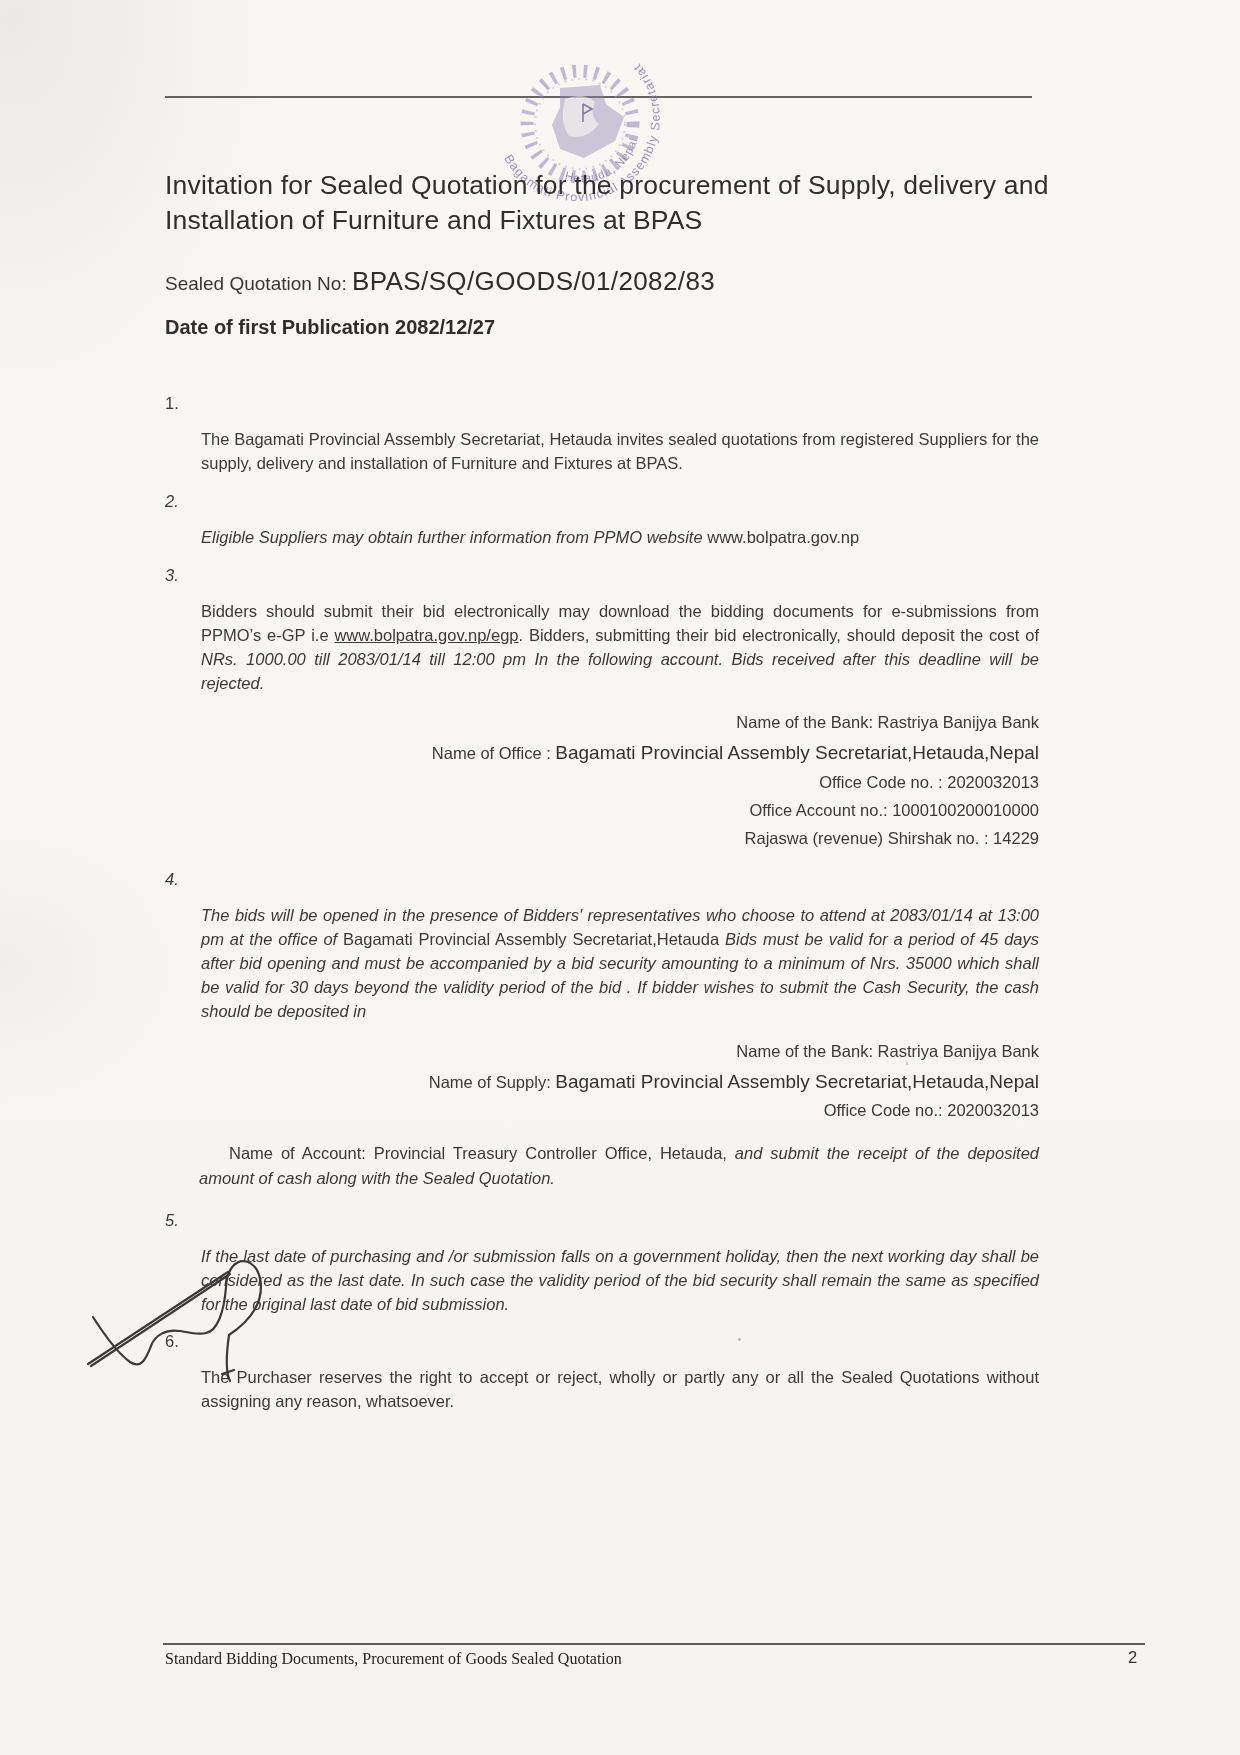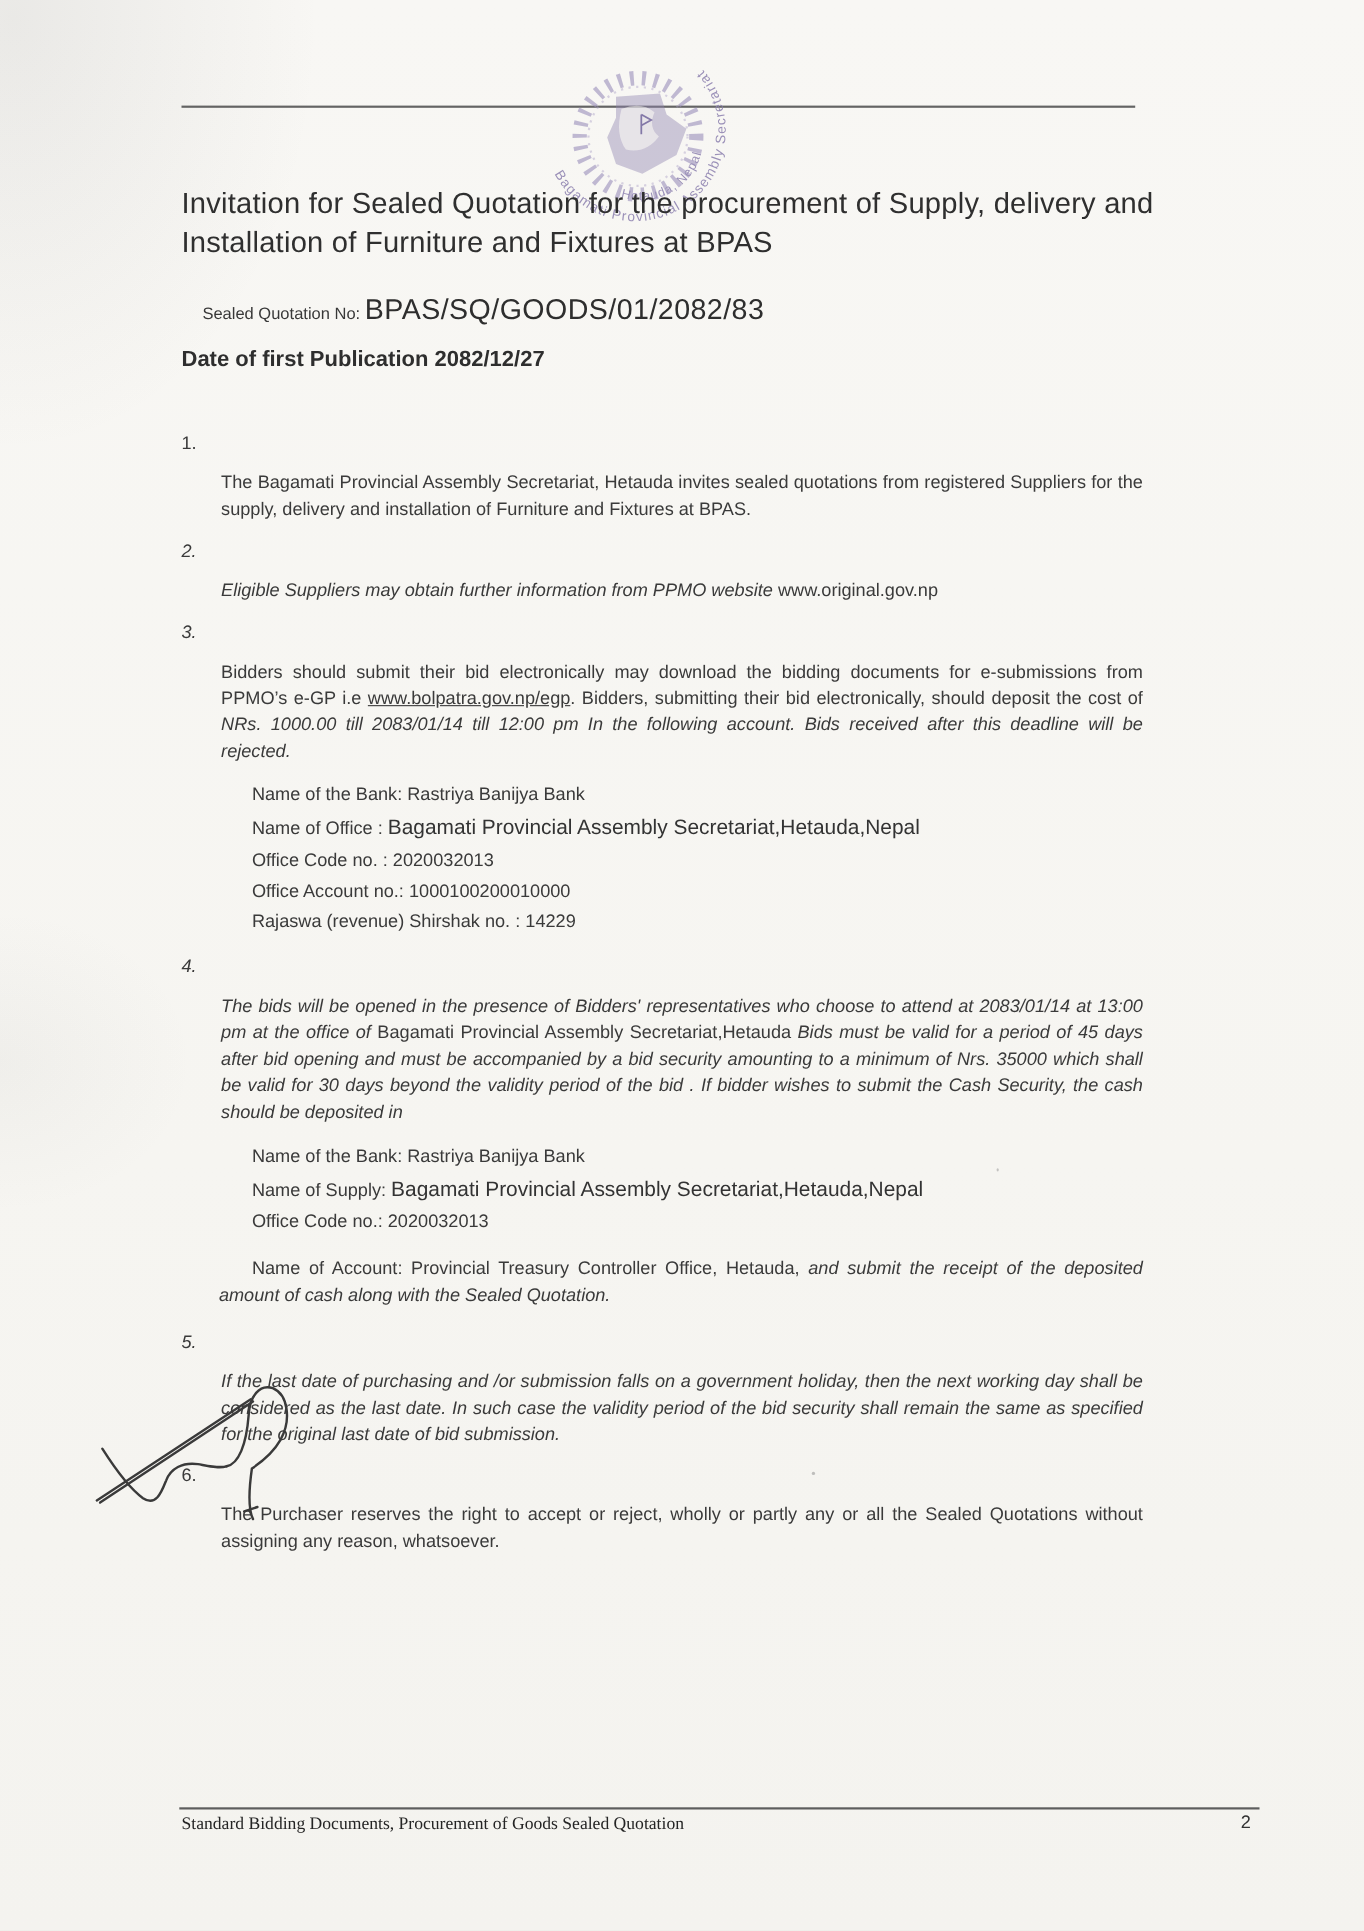--- a/index.html
+++ b/index.html
@@ -20,37 +20,37 @@
     position:absolute;left:165px;top:96px;width:867px;height:2px;
     background:#4a4a4a;opacity:.85;
   }
   .stamp{position:absolute;left:462px;top:28px;width:270px;height:205px;}
   .title{
     position:absolute;left:165px;top:168px;width:885px;
     font-size:26.5px;line-height:1.32;color:#2f2f2f;font-weight:400;
     letter-spacing:.2px;
   }
   .sq-line{position:absolute;left:165px;top:266px;white-space:nowrap;}
-  .sq-label{font-size:15px;color:#383838;margin-left:19px;}
+  .sq-label{font-size:19px;color:#383838;}
   .sq-number{font-size:26px;color:#2e2e2e;letter-spacing:.4px;}
   .pub-date{
     position:absolute;left:165px;top:316px;
     font-size:20px;font-weight:700;color:#2e2e2e;
   }
   .content{position:absolute;left:165px;top:392px;width:874px;}
   .item{display:flex;margin-bottom:14px;}
   .item .num{flex:none;width:36px;font-size:16.5px;line-height:1.45;}
   .item .body{flex:1;font-size:16.5px;line-height:1.45;text-align:justify;margin-top:36px;}
   .it{font-style:italic;}
   .rm{font-style:normal;}
   .num.it{font-style:italic;}
   .link-underline{text-decoration:underline;}
   .bank{
     margin:4px 0 16px 64px;
-    font-size:16.5px;line-height:1.68;text-align:left;
+    font-size:16.5px;line-height:1.68;text-align:right;
   }
   .bank .office-value{font-size:19px;color:#333;}
   .bank-line{display:block;}
   .account-wrap{
     margin:4px 0 18px 34px;
     font-size:16.5px;line-height:1.5;
     text-indent:30px;text-align:justify;
   }
   .signature{position:absolute;left:78px;top:1243px;width:195px;height:150px;}
   .footer-rule{
@@ -105,21 +105,21 @@
   <div class="content">
 
     <div class="item">
       <div class="num">1.</div>
       <div class="body">The Bagamati Provincial Assembly Secretariat, Hetauda invites sealed quotations from registered Suppliers for the supply, delivery and installation of Furniture and Fixtures at BPAS.</div>
     </div>
 
     <div class="item">
       <div class="num it">2.</div>
       <div class="body">
-        <span class="it">Eligible Suppliers may obtain further information from PPMO website </span><span class="rm">www.original.gov.np</span>
+        <span class="it">Eligible Suppliers may obtain further information from PPMO website </span><span class="rm">www.bolpatra.gov.np</span>
       </div>
     </div>
 
     <div class="item">
       <div class="num it">3.</div>
       <div class="body">
         <span>Bidders should submit their bid electronically may download the bidding documents for e-submissions from PPMO’s e-GP i.e </span><span class="link-underline">www.bolpatra.gov.np/egp</span><span>. Bidders, submitting their bid electronically, should deposit the cost of </span><span class="it">NRs. 1000.00 till 2083/01/14 till 12:00 pm In the following account. Bids received after this deadline will be rejected.</span>
       </div>
     </div>
 

